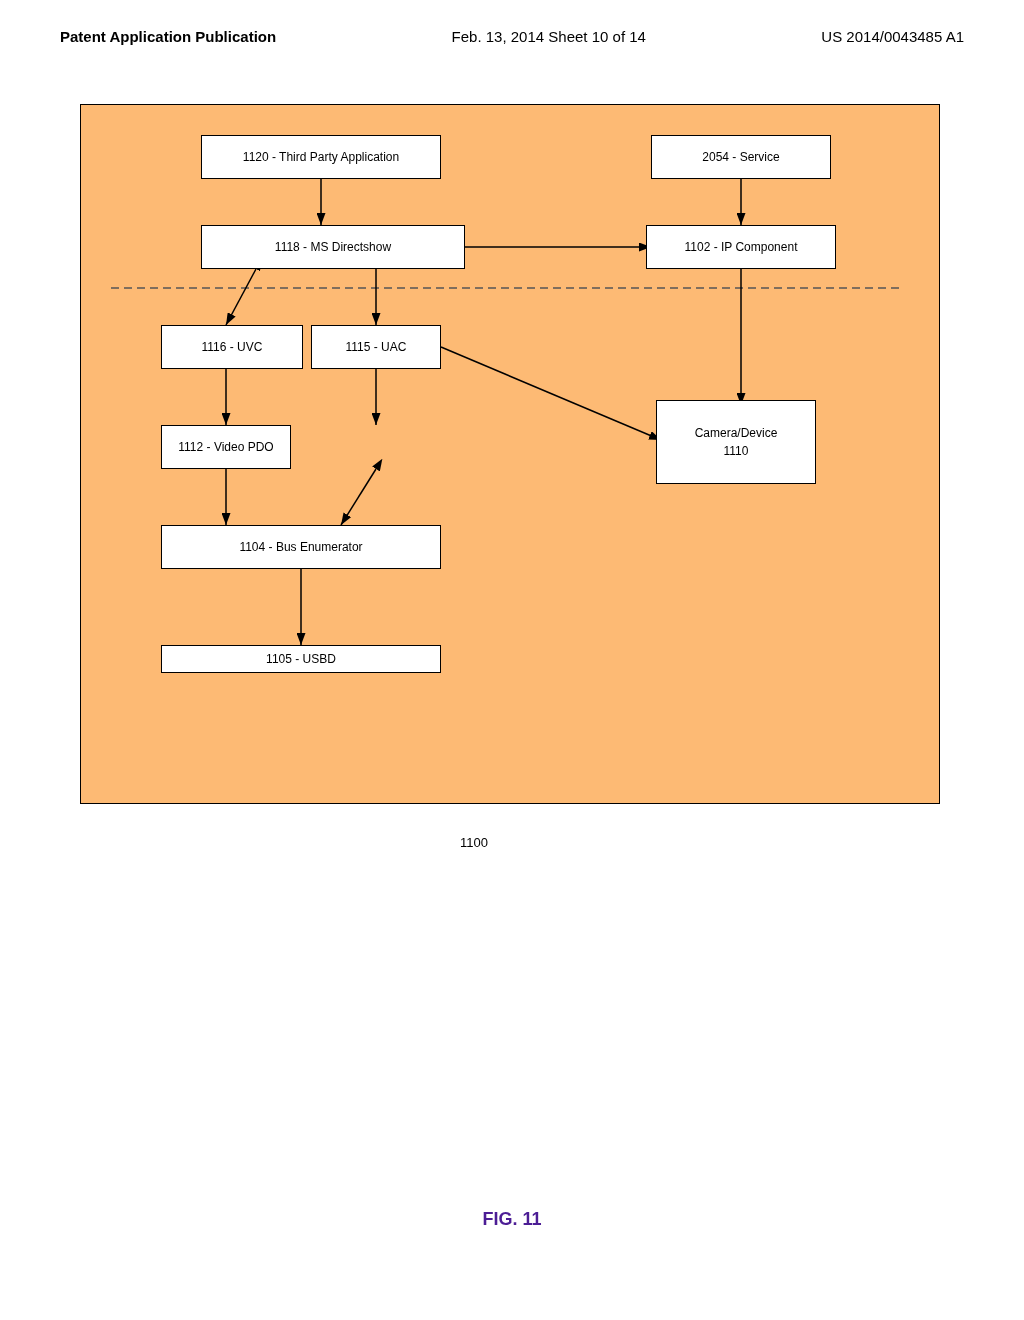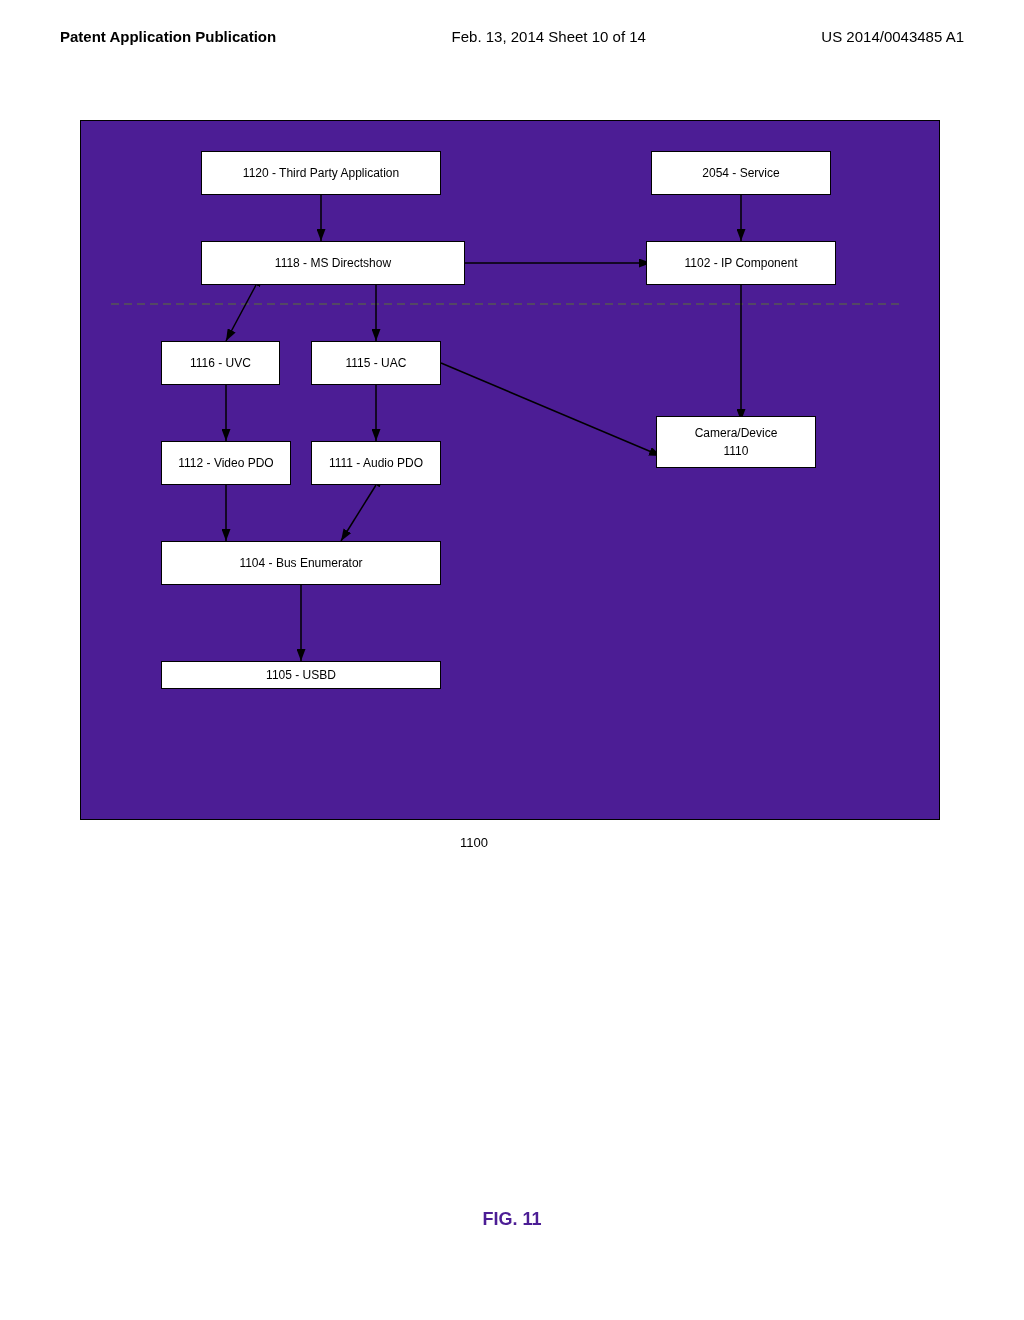--- a/index.html
+++ b/index.html
@@ -20,26 +20,26 @@
       font-size: 15px;
       color: #000;
     }
     .header-left { font-weight: bold; }
     .header-center { }
     .header-right { }
 
     
     .diagram-container {
       position: absolute;
-      top: 120px;
+      top: 104px;
       left: 80px;
       width: 860px;
       height: 700px;
       border: 1.5px solid #000;
-      background: #4c1d95;
+      background: #fdba74;
     }
 
     
     .box {
       position: absolute;
       border: 1.5px solid #000;
       background: #fff;
       display: flex;
       align-items: center;
       justify-content: center;
@@ -127,53 +127,50 @@
   </svg>
 
   <div class="box" style="left:120px; top:30px; width:240px; height:44px; font-size:12px;">
     <span>1120 - Third Party Application</span>
   </div>
 
   <div class="box" style="left:120px; top:120px; width:264px; height:44px; font-size:12px;">
     <span>1118 - MS Directshow</span>
   </div>
 
-  <div class="box" style="left:80px; top:220px; width:119px; height:44px; font-size:12px;">
+  <div class="box" style="left:80px; top:220px; width:142px; height:44px; font-size:12px;">
     <span>1116 - UVC</span>
   </div>
 
   <div class="box" style="left:230px; top:220px; width:130px; height:44px; font-size:12px;">
     <span>1115 - UAC</span>
   </div>
 
   <div class="box" style="left:80px; top:320px; width:130px; height:44px; font-size:12px;">
     <span>1112 - Video PDO</span>
   </div>
 
-  <div class="box" style="left:230px; top:320px; width:130px; height:44px; font-size:12px;">
-    <span>1111 - Audio PDO</span>
-  </div>
 
   <div class="box" style="left:80px; top:420px; width:280px; height:44px; font-size:12px;text-align:right;">
     <span>1104 - Bus Enumerator</span>
   </div>
 
   <div class="box" style="left:80px; top:540px; width:280px; height:28px; font-size:12px;">
     <span>1105 - USBD</span>
   </div>
 
   <div class="box" style="left:570px; top:30px; width:180px; height:44px; font-size:12px;">
     <span>2054 - Service</span>
   </div>
 
   <div class="box" style="left:565px; top:120px; width:190px; height:44px; font-size:12px;">
     <span>1102 - IP Component</span>
   </div>
 
-  <div class="box" style="left:575px; top:295px; width:160px; height:52px; font-size:12px; white-space: pre-line; line-height: 1.5;">
+  <div class="box" style="left:575px; top:295px; width:160px; height:84px; font-size:12px; white-space: pre-line; line-height: 1.5;">
     <span>Camera/Device
 1110</span>
   </div>
 
 </div>
 
 <div class="diagram-label" style="top: 835px; left: 460px; font-size: 13px;">
   <span>1100</span>
 </div>
 

